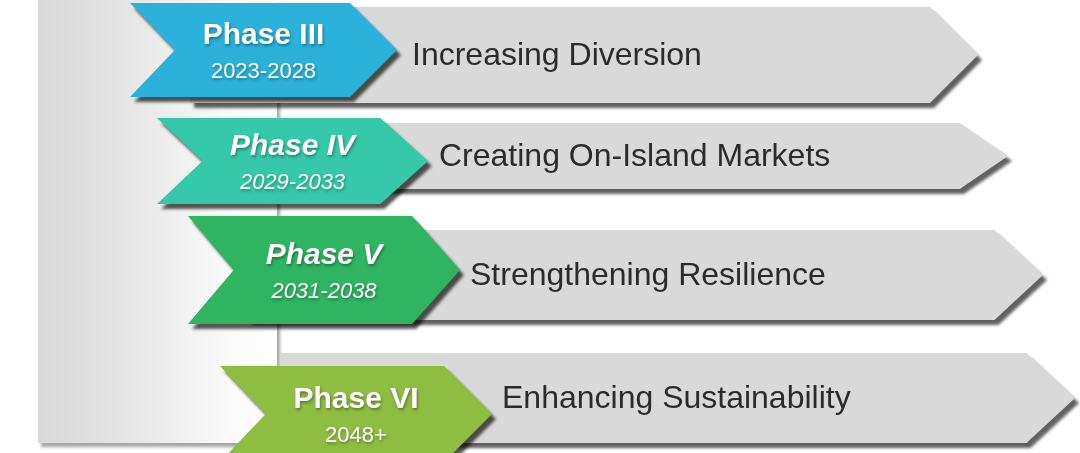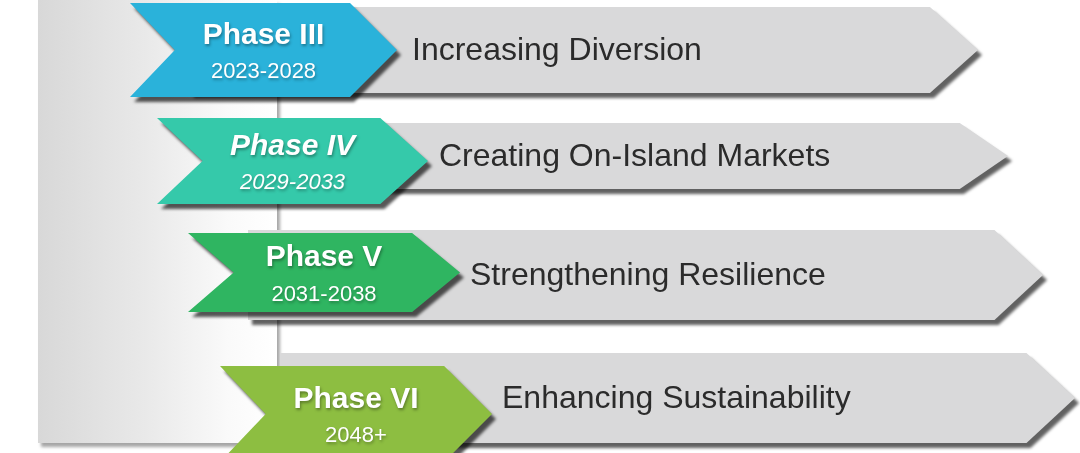--- a/index.html
+++ b/index.html
@@ -58,21 +58,21 @@
   }
 </style>
 </head>
 <body>
 
 <div class="stage">
 
   <div class="panel"></div>
 
   <div class="row">
-    <div class="banner-wrap" style="left:190px;top:7px;width:788px;height:86px;">
+    <div class="banner-wrap" style="left:190px;top:7px;width:788px;height:96px;">
       <div class="banner">
         <span class="desc">Increasing Diversion</span>
       </div>
     </div>
     <div class="arrow-wrap" style="left:130px;top:3px;width:267px;height:94px;">
       <div class="arrow" style="background: rgb(42, 178, 218); color: rgb(255, 255, 255);">
         <span class="phase-label">Phase III</span>
         <span class="phase-years">2023-2028</span>
       </div>
     </div>
@@ -91,21 +91,21 @@
       </div>
     </div>
   </div>
 
   <div class="row">
     <div class="banner-wrap" style="left:248px;top:230px;width:795px;height:90px;">
       <div class="banner">
         <span class="desc">Strengthening Resilience</span>
       </div>
     </div>
-    <div class="arrow-wrap" style="left:188px;top:233px;width:272px;height:79px;">
+    <div class="arrow-wrap" style="left:188px;top:216px;width:272px;height:108px;font-style:italic;">
       <div class="arrow" style="background: rgb(47, 181, 97); color: rgb(255, 255, 255);">
         <span class="phase-label">Phase V</span>
         <span class="phase-years">2031-2038</span>
       </div>
     </div>
   </div>
 
   <div class="row">
     <div class="banner-wrap" style="left:280px;top:353px;width:795px;height:90px;">
       <div class="banner">

